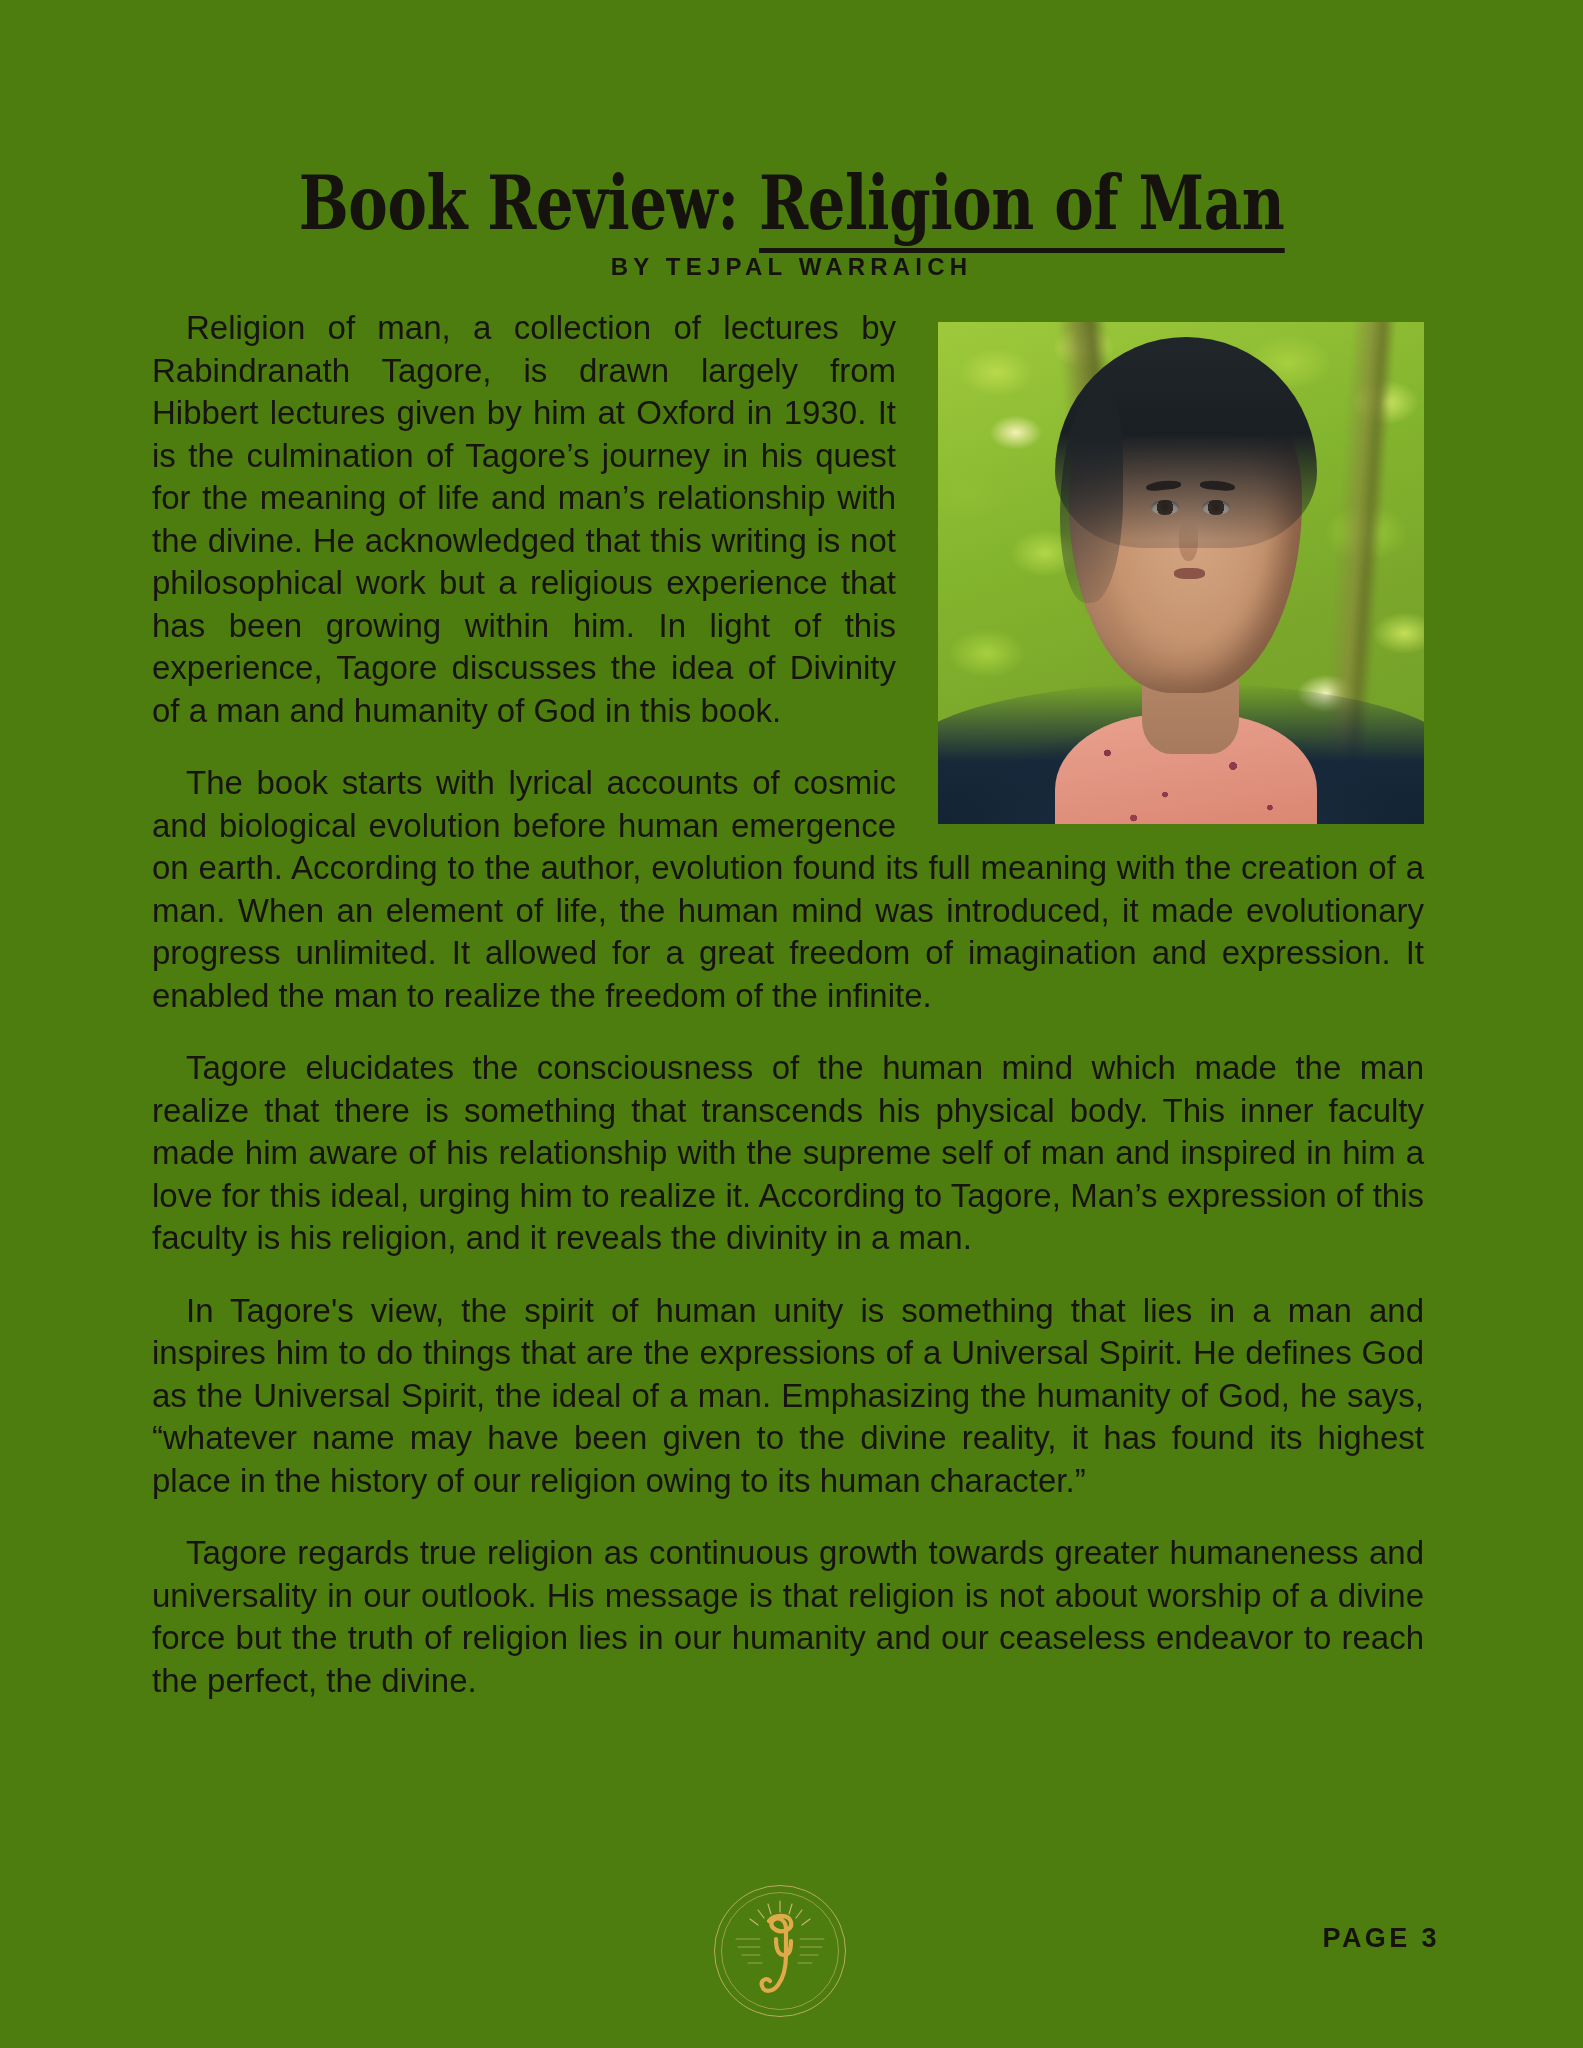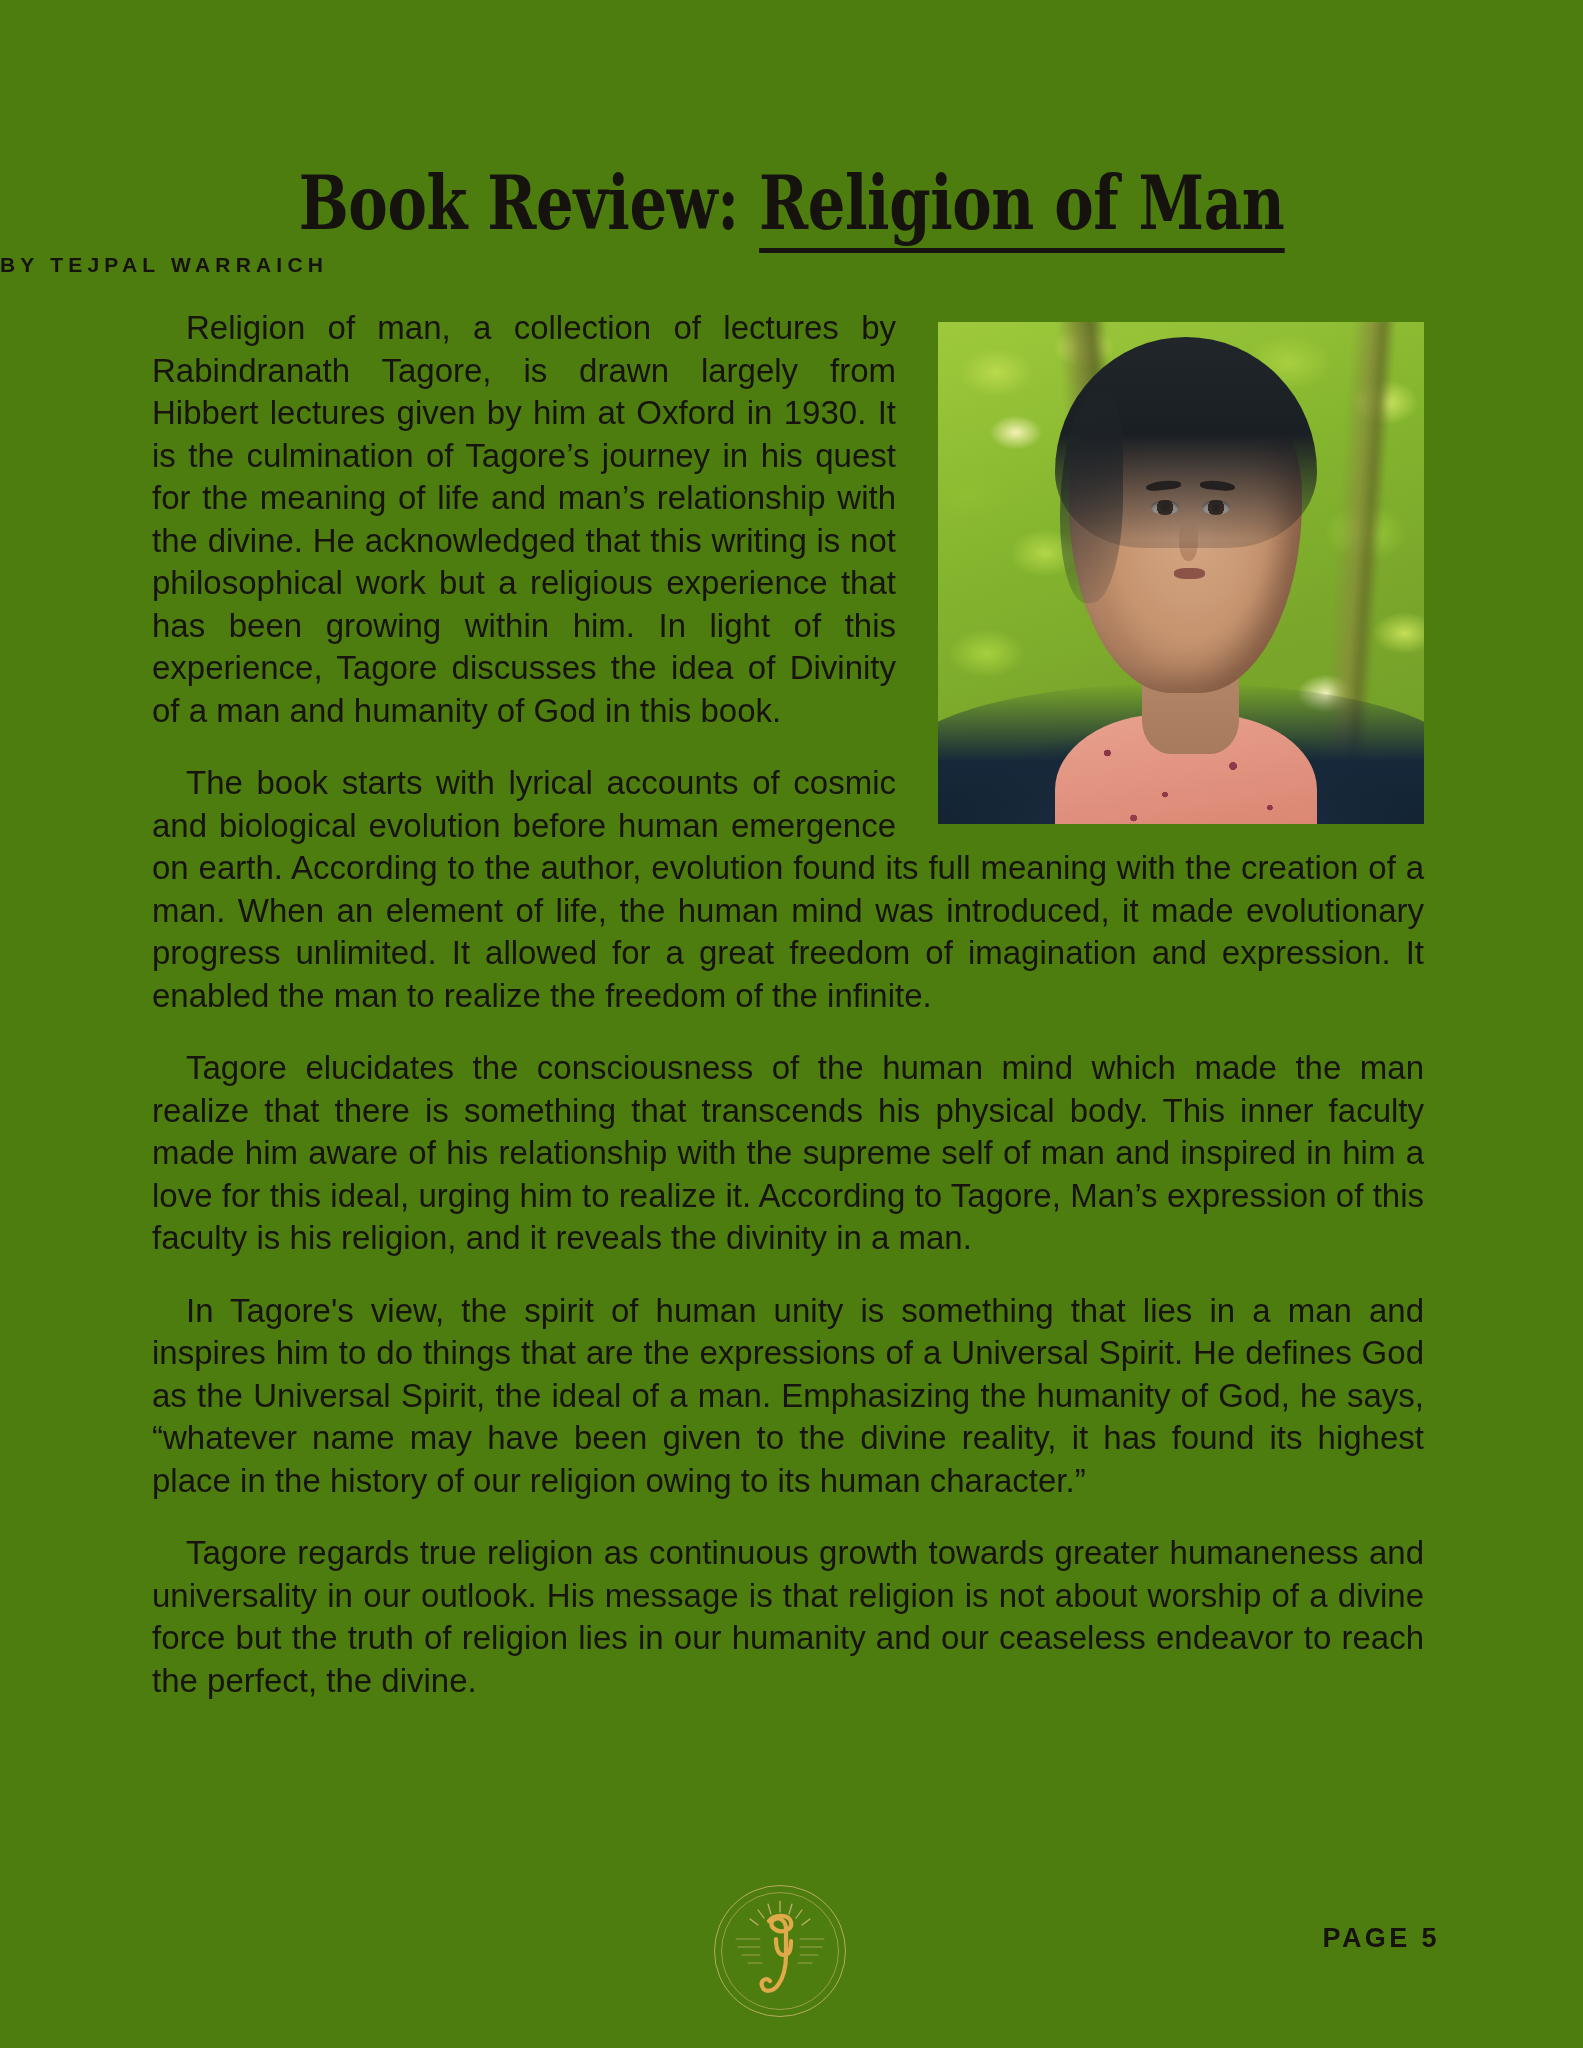--- a/index.html
+++ b/index.html
@@ -46,22 +46,23 @@
     border-bottom: 5px solid #16130f;
     padding-bottom: 2px;
   }
 
   
   .byline {
     position: absolute;
     left: 0;
     top: 253px;
     width: 1583px;
+    text-align: center;
     font-family: "Liberation Sans", sans-serif;
-    font-size: 21px;
+    font-size: 24px;
     font-weight: 700;
     letter-spacing: 5.2px;
     color: #16130f;
   }
 
   
   .article {
     position: absolute;
     left: 152px;
     top: 307px;
@@ -326,15 +327,15 @@
         <line x1="36" y1="80" x2="50" y2="80"></line>
         <line x1="86" y1="80" x2="100" y2="80"></line>
       </g>
       <path d="M57 38 C62 31, 77 31, 79 39 C81 47, 70 50, 64 47 C58 44, 58 38, 63 36
                C68 34, 74 38, 74 46 L74 72
                C74 84, 72 94, 66 102 C61 109, 52 110, 50 103 C48 97, 55 94, 58 98" fill="none" stroke="#e0a94a" stroke-width="4.2" stroke-linecap="round" stroke-linejoin="round"></path>
       <path d="M64 56 C64 66, 66 72, 72 72 C78 72, 79 66, 79 58" fill="none" stroke="#e0a94a" stroke-width="4.2" stroke-linecap="round" stroke-linejoin="round"></path>
     </svg>
   </div>
 
-  <div class="page-number">PAGE 5</div>
+  <div class="page-number">PAGE 3</div>
 
 </div>
 
 </body></html>

